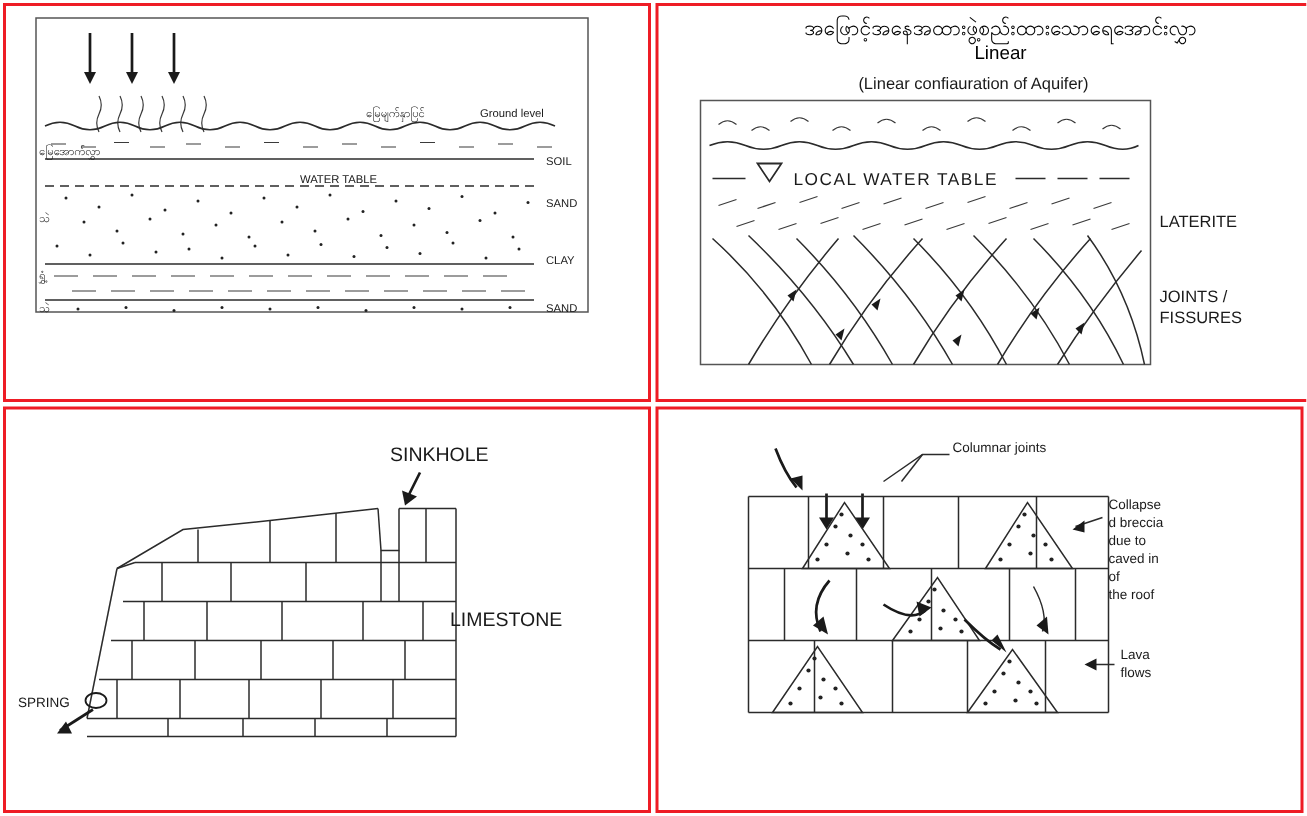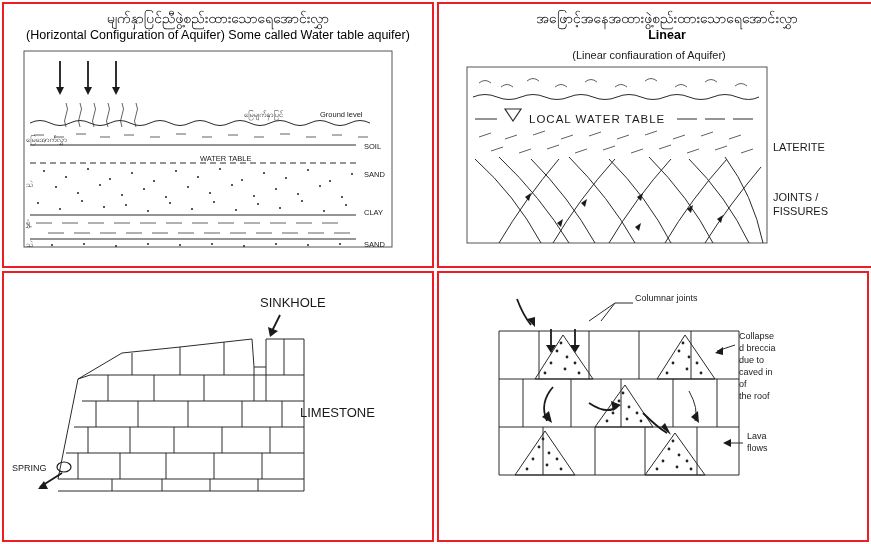--- a/index.html
+++ b/index.html
@@ -36,21 +36,21 @@
   }
   .title-my {
     font-size: 14px;
     color: #000;
     white-space: nowrap;
   }
   .title-en {
     font-size: 12.5px;
     color: #000;
   }
-  .title-en .bold { font-weight: bold; }
+  .title-en .bold { font-weight: normal; }
 
   .figure {
     position: relative;
     margin: 4px auto 0 auto;
   }
   svg { display: block; }
   text {
     font-family: "Liberation Sans", sans-serif;
     fill: #1a1a1a;
   }
@@ -64,24 +64,20 @@
   .stroke-thick { stroke: #1a1a1a; fill: none; stroke-width: 1.8; }
   .dot { fill: #222; }
   .frame { stroke: #555; fill: none; stroke-width: 1; }
 </style>
 </head>
 <body>
 
 <div id="page">
 
   <div class="quad" id="quad-tl">
-    <div class="titles">
-      <div class="title-my">မျက်နှာပြင်ညီဖွဲ့စည်းထားသောရေအောင်းလွှာ</div>
-      <div class="title-en">(Horizontal Configuration of Aquifer) Some called Water table aquifer)</div>
-    </div>
     <div class="figure">
       <svg width="420" height="205" viewBox="0 0 420 205">
 
         <rect class="frame" x="20" y="4" width="368" height="196"></rect>
 
         <g class="stroke-thick">
           <line x1="56" y1="14" x2="56" y2="42"></line>
           <polygon points="52,40 60,40 56,48" fill="#1a1a1a" stroke="none"></polygon>
           <line x1="84" y1="14" x2="84" y2="42"></line>
           <polygon points="80,40 88,40 84,48" fill="#1a1a1a" stroke="none"></polygon>

